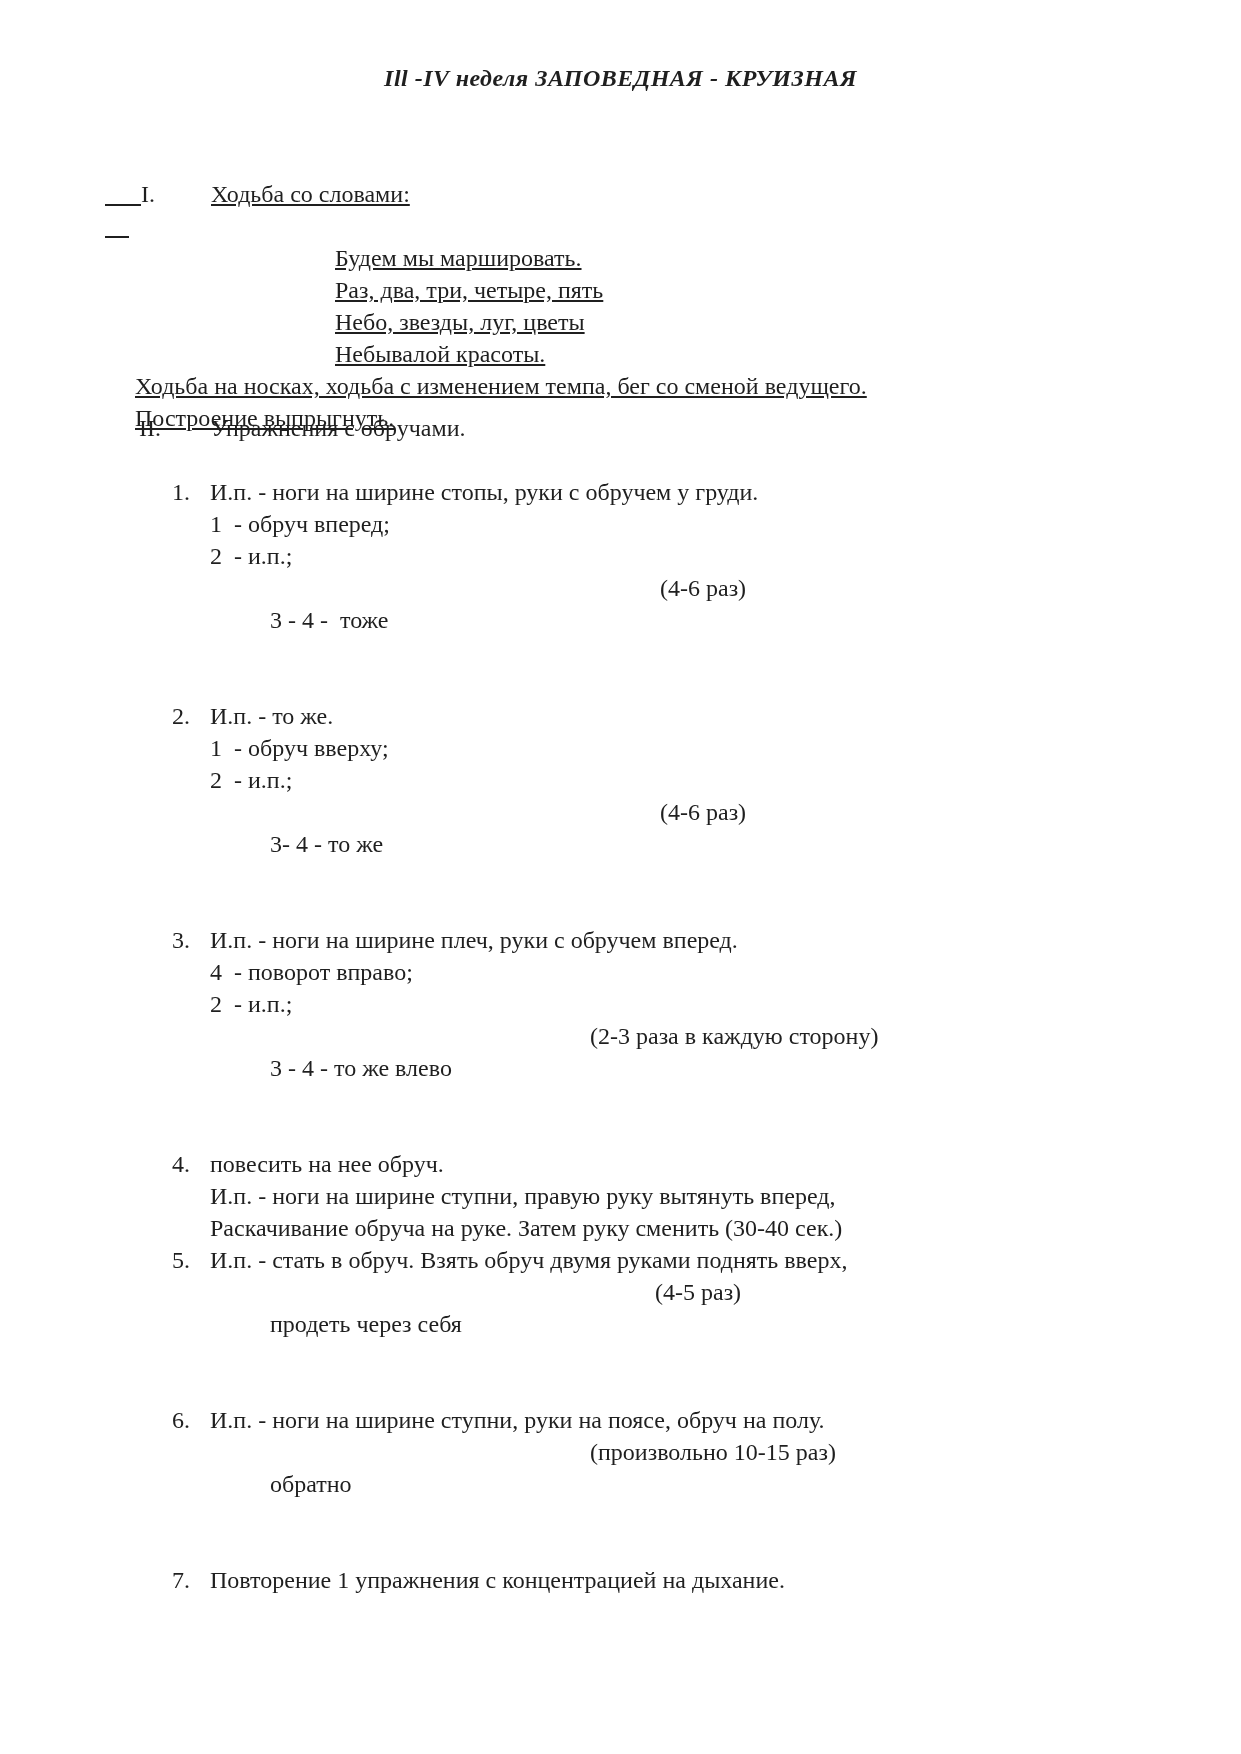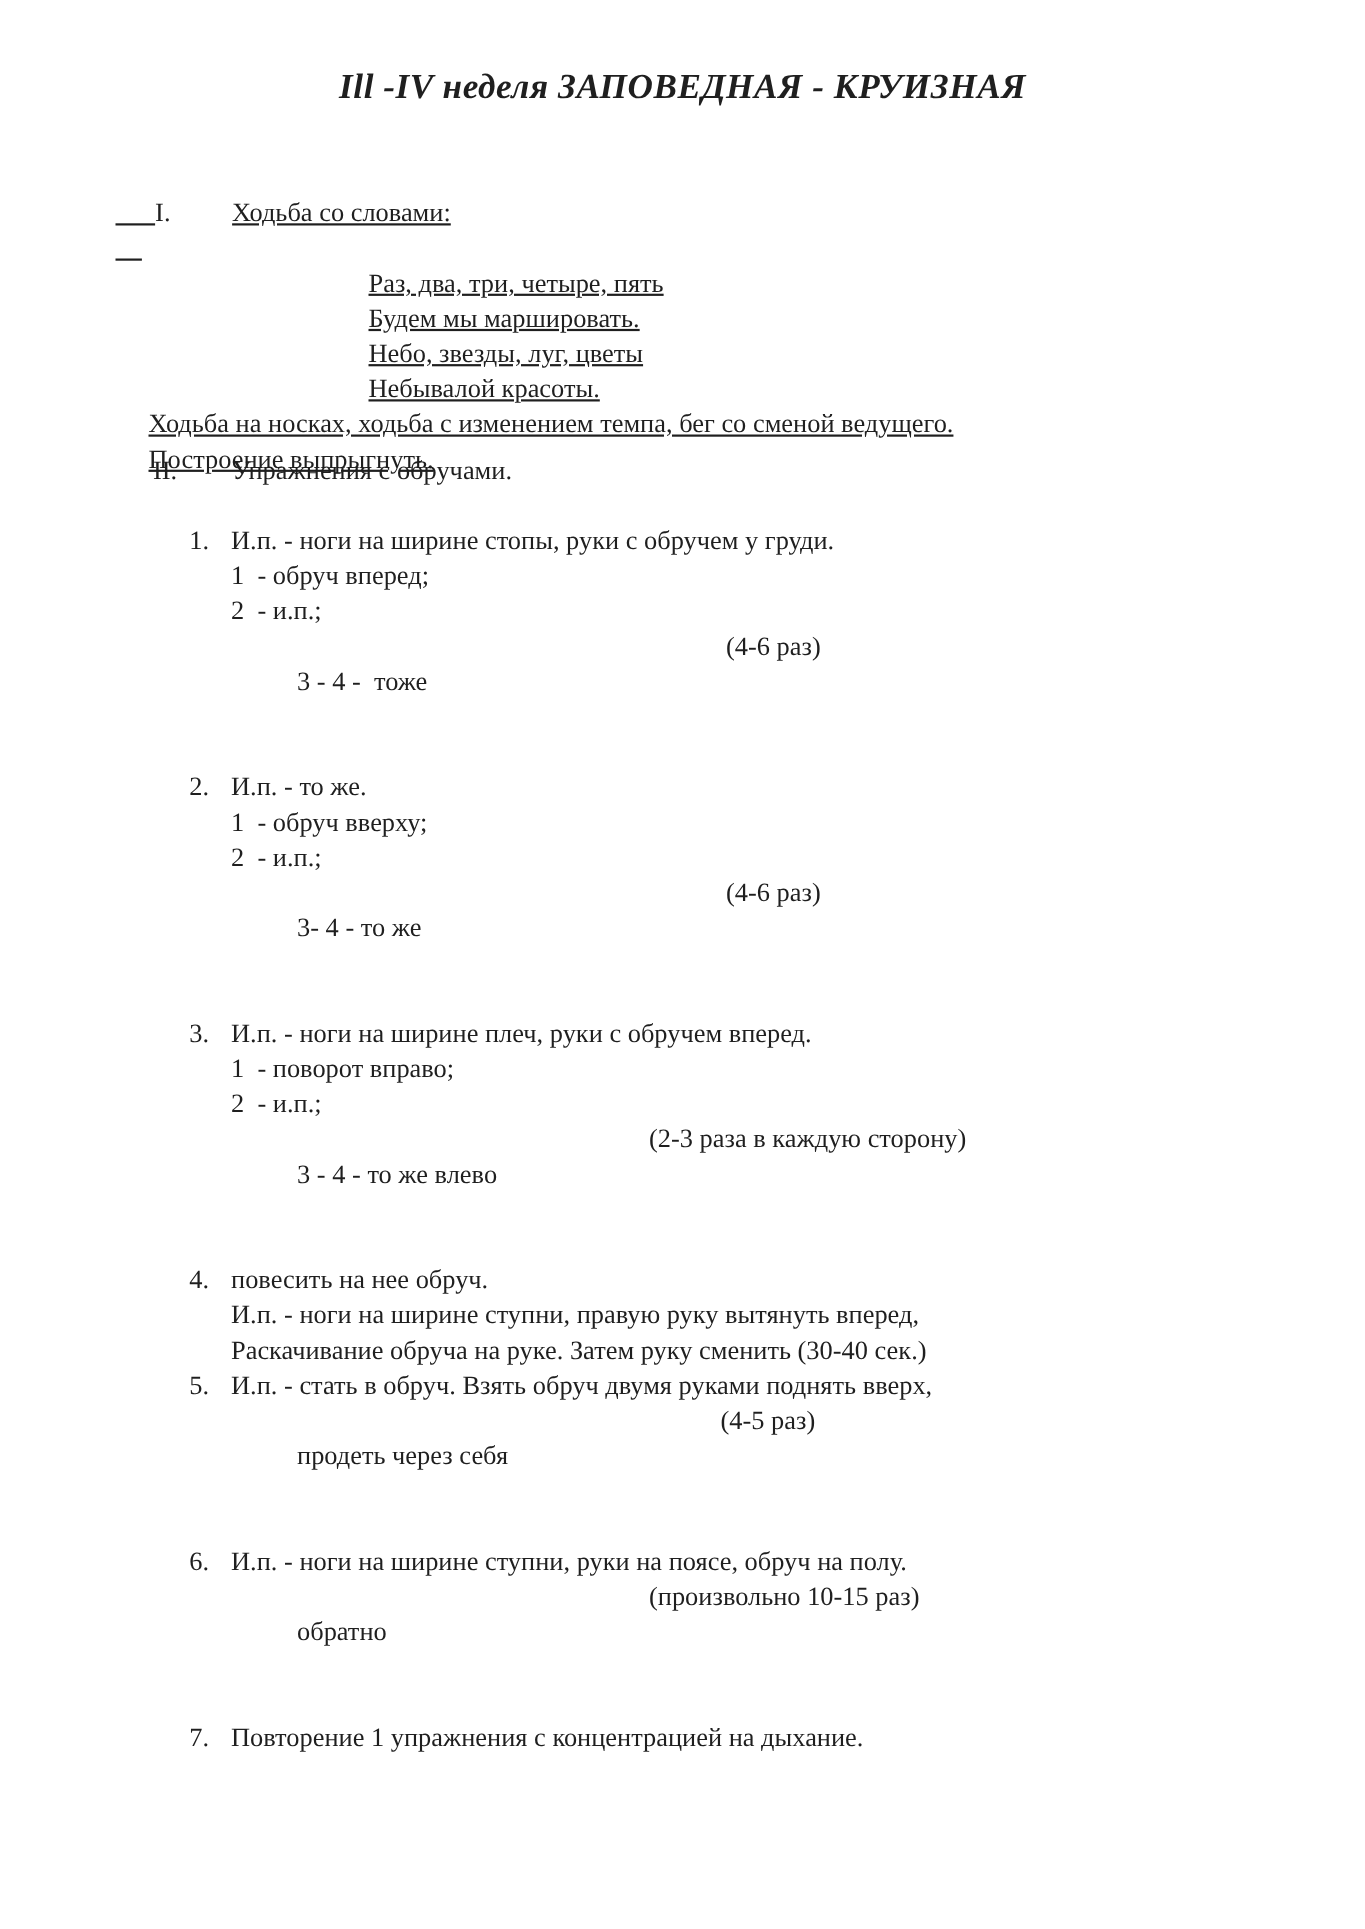--- a/index.html
+++ b/index.html
@@ -22,21 +22,21 @@
     overflow: hidden;
   }
   .doc-title {
     position: absolute;
     top: 62px;
     left: 0;
     width: 100%;
     text-align: center;
     font-weight: bold;
     font-style: italic;
-    font-size: 32px;
+    font-size: 24px;
     letter-spacing: 0.5px;
   }
   .section { position: absolute; left: 0; width: 100%; }
   #section-1 { top: 146px; text-decoration: underline; }
   #section-2 { top: 380px; }
   #section-3 { top: 1100px; }
 
   .sec-head { white-space: pre-wrap; }
   #section-1 .sec-head { margin-left: 105px; }
   #section-2 .sec-head { margin-left: 103px; }
@@ -64,22 +64,22 @@
 
 <div class="page">
 
   <div class="doc-title">Ill -IV неделя ЗАПОВЕДНАЯ - КРУИЗНАЯ</div>
 
   <div class="section" id="section-1">
     <div class="sec-head">
       <span class="sec-label">I.</span><span>Ходьба со словами:</span>
     </div>
     <div class="verse">
+      <div class="line">Будем мы маршировать.</div>
       <div class="line">Раз, два, три, четыре, пять</div>
-      <div class="line">Будем мы маршировать.</div>
       <div class="line">Небо, звезды, луг, цветы</div>
       <div class="line">Небывалой красоты.</div>
     </div>
     <div class="para">
       <div class="line">Ходьба на носках, ходьба с изменением темпа, бег со сменой ведущего.</div>
       <div class="line">Построение выпрыгнуть.</div>
     </div>
   </div>
 
   <div class="section" id="section-2">
@@ -107,21 +107,21 @@
         <div class="line">2  - и.п.;</div>
         <div class="line rel">
           <span>3- 4 - то же</span>
           <span class="reps r450">(4-6 раз)</span>
         </div>
       </div>
 
       <div class="item">
         <span class="num">3.</span>
         <div class="line">И.п. - ноги на ширине плеч, руки с обручем вперед.</div>
-        <div class="line">1  - поворот вправо;</div>
+        <div class="line">4  - поворот вправо;</div>
         <div class="line">2  - и.п.;</div>
         <div class="line rel">
           <span>3 - 4 - то же влево</span>
           <span class="reps r380">(2-3 раза в каждую сторону)</span>
         </div>
       </div>
 
       <div class="item">
         <span class="num">4.</span>
         <div class="line">повесить на нее обруч.</div>

